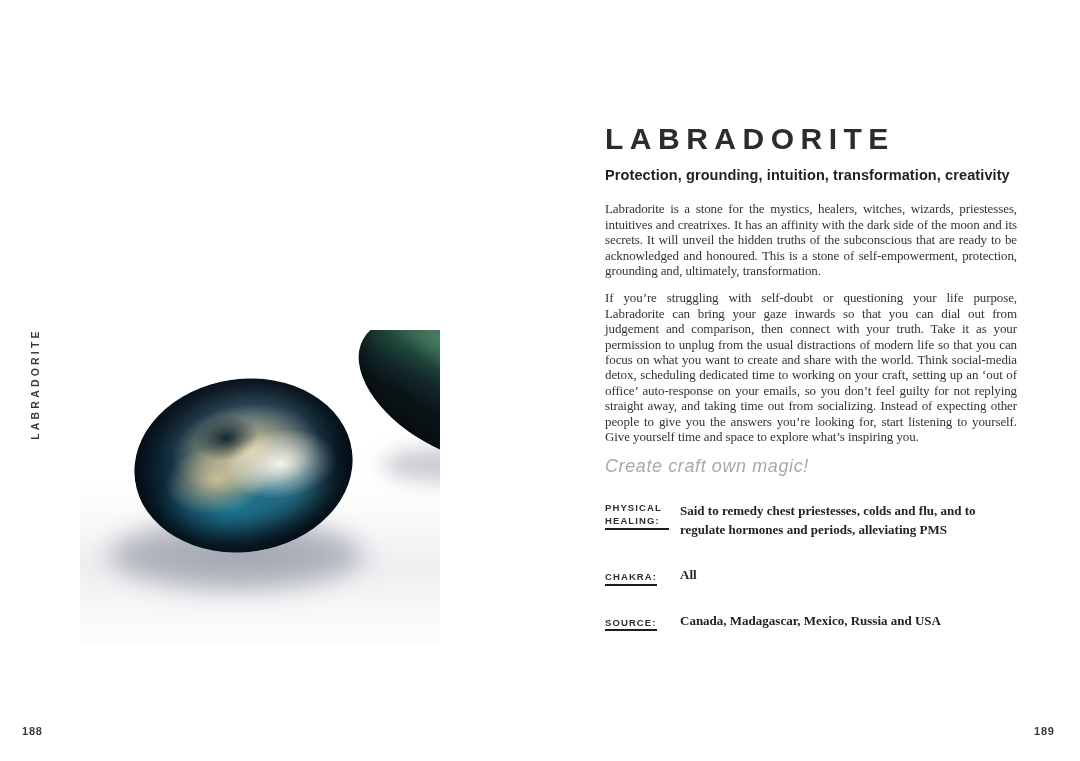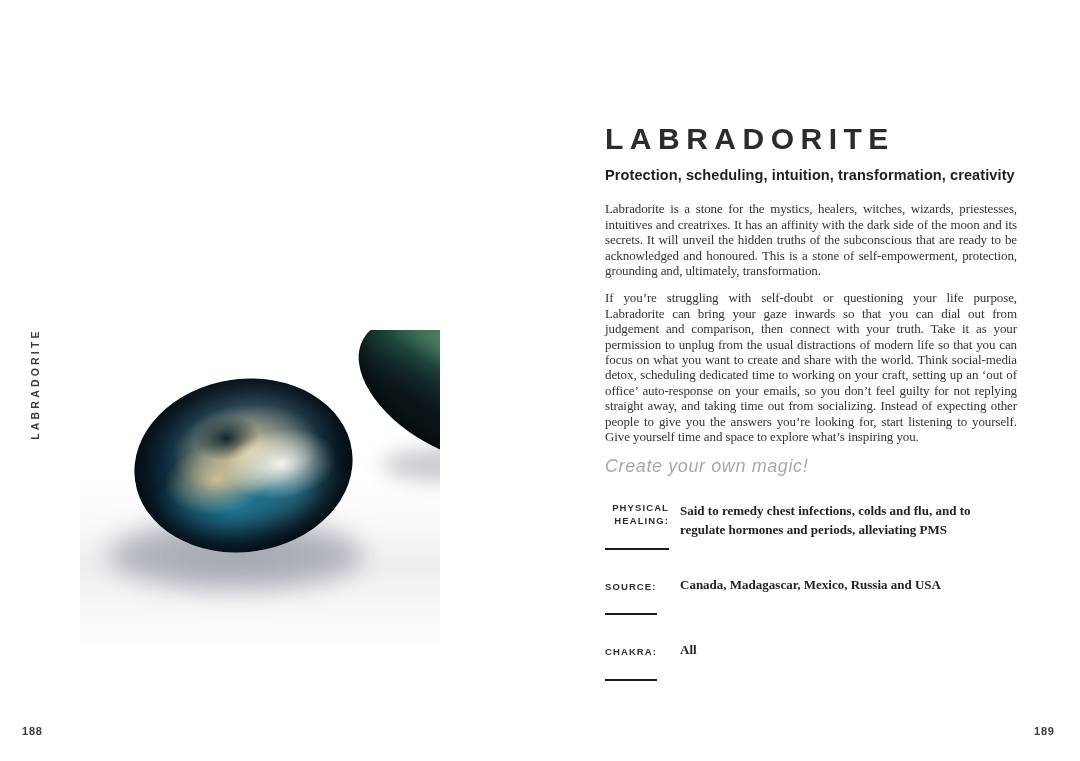--- a/index.html
+++ b/index.html
@@ -149,22 +149,21 @@
   .detail-row:last-child { margin-bottom: 0; }
   .dlabel-col { width: 64px; flex: 0 0 64px; }
   .dlabel {
     display: inline-block;
     font-size: 9.5px;
     line-height: 1.32;
     font-weight: 700;
     letter-spacing: 1.1px;
     color: #2d2d2d;
     border-bottom: 2.5px solid #1c1c1c;
-    padding-bottom: 20px;
-    text-align: right;
+    padding-bottom: 0;
   }
   .dvalue {
     flex: 1;
     padding-left: 11px;
     font-family: "Liberation Serif", serif;
     font-weight: 700;
     font-size: 13px;
     line-height: 1.45;
     color: #232323;
   }
@@ -183,50 +182,50 @@
     <div class="second-stone"></div>
     <div class="main-stone"></div>
   </div>
 
   <div class="page-num left">188</div>
 
   <div class="content">
 
     <h1 class="title">LABRADORITE</h1>
 
-    <h2 class="subtitle">Protection, scheduling, intuition, transformation, creativity</h2>
+    <h2 class="subtitle">Protection, grounding, intuition, transformation, creativity</h2>
 
     <div class="body-copy">
       <p>Labradorite is a stone for the mystics, healers, witches, wizards, priestesses, intuitives and creatrixes. It has an affinity with the dark side of the moon and its secrets. It will unveil the hidden truths of the subconscious that are ready to be acknowledged and honoured. This is a stone of self-empowerment, protection, grounding and, ultimately, transformation.</p>
       <p>If you’re struggling with self-doubt or questioning your life purpose, Labradorite can bring your gaze inwards so that you can dial out from judgement and comparison, then connect with your truth. Take it as your permission to unplug from the usual distractions of modern life so that you can focus on what you want to create and share with the world. Think social-media detox, scheduling dedicated time to working on your craft, setting up an ‘out of office’ auto-response on your emails, so you don’t feel guilty for not replying straight away, and taking time out from socializing. Instead of expecting other people to give you the answers you’re looking for, start listening to yourself. Give yourself time and space to explore what’s inspiring you.</p>
     </div>
 
-    <div class="callout">Create your own magic!</div>
+    <div class="callout">Create craft own magic!</div>
 
     <div class="details">
 
       <div class="detail-row">
         <div class="dlabel-col">
           <span class="dlabel">PHYSICAL HEALING:</span>
         </div>
-        <div class="dvalue">Said to remedy chest infections, colds and flu, and to regulate hormones and periods, alleviating PMS</div>
+        <div class="dvalue">Said to remedy chest priestesses, colds and flu, and to regulate hormones and periods, alleviating PMS</div>
+      </div>
+
+      <div class="detail-row">
+        <div class="dlabel-col">
+          <span class="dlabel">CHAKRA:</span>
+        </div>
+        <div class="dvalue">All</div>
       </div>
 
       <div class="detail-row">
         <div class="dlabel-col">
           <span class="dlabel">SOURCE:</span>
         </div>
         <div class="dvalue">Canada, Madagascar, Mexico, Russia and USA</div>
       </div>
 
-      <div class="detail-row">
-        <div class="dlabel-col">
-          <span class="dlabel">CHAKRA:</span>
-        </div>
-        <div class="dvalue">All</div>
-      </div>
-
     </div>
   </div>
 
   <div class="page-num right">189</div>
 
 </div>
 
 </body></html>

